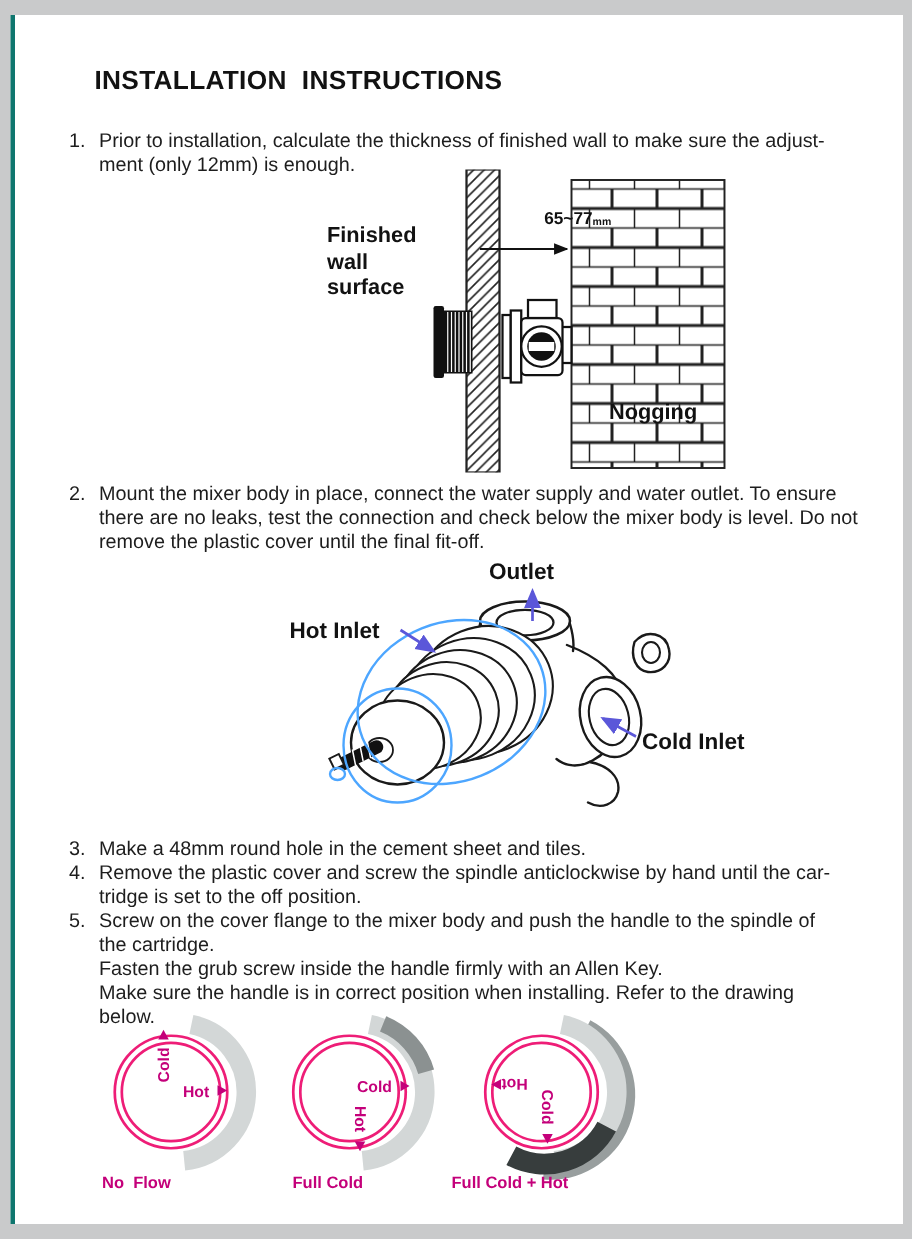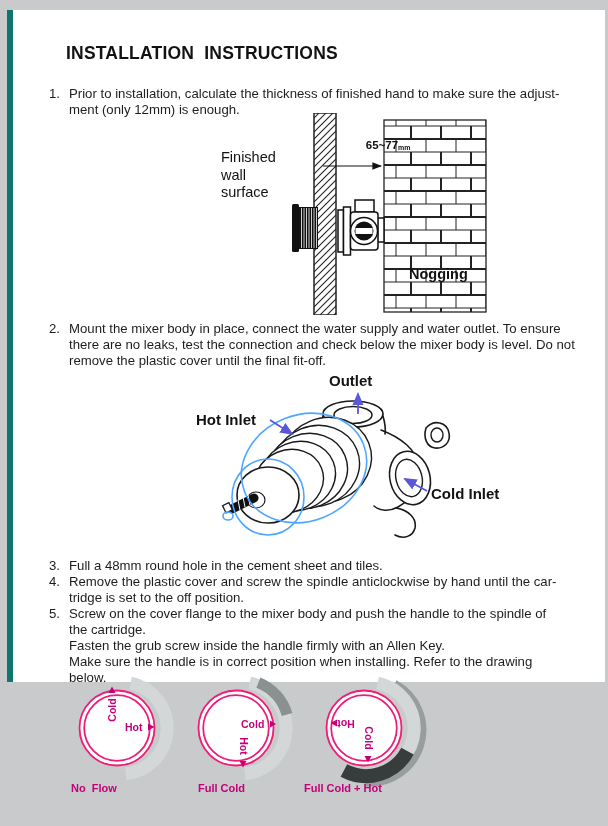--- a/index.html
+++ b/index.html
@@ -4,71 +4,71 @@
 <style>
   html,body{margin:0;padding:0;}
   body{
     width:608px;height:826px;position:relative;
     background:#c9cacb;
     font-family:"Liberation Sans",sans-serif;
     color:#1c1c1c;
     overflow:hidden;
   }
   .page{
-    position:absolute;left:7px;top:10px;width:592px;height:672px;
-    background:#ffffff;border-left:6px solid #0f766e;
+    position:absolute;left:7px;top:10px;width:592px;height:806px;
+    background:#ffffff;border-left:3px solid #0f766e;
   }
   .title{
     position:absolute;left:53px;top:33px;
     font-size:17.5px;font-weight:bold;color:#121212;
     letter-spacing:.2px;white-space:pre;
   }
   .item{display:flex;font-size:13.2px;line-height:16px;color:#1d1d1d;}
   .item .num{width:20px;flex:none;}
   .item .txt{white-space:pre-line;flex:1;}
   .pos{position:absolute;}
   #item1{left:36px;top:76px;width:545px;}
   #item2{left:36px;top:311px;width:545px;}
   #items345{left:36px;top:548px;width:548px;}
   .fww-label{
     position:absolute;left:208px;top:139px;
-    font-size:14.5px;font-weight:normal;line-height:17.5px;
+    font-size:14.5px;font-weight:bold;line-height:17.5px;
     white-space:pre-line;color:#121212;
   }
   svg text{white-space:pre;}
   .blabel{font-size:15px;font-weight:bold;fill:#121212;}
   .dial-text{font-size:10.5px;font-weight:bold;fill:#c4007a;}
   .dial-caption{font-size:11px;font-weight:bold;fill:#c4007a;}
   .blk{stroke:#1a1a1a;fill:#ffffff;}
   .blu{stroke:#4da6ff;fill:none;stroke-width:1.6;}
 </style>
 </head>
 <body>
 
 <div class="page">
 
   <div class="title">INSTALLATION  INSTRUCTIONS</div>
 
   <div class="item pos" id="item1">
     <span class="num">1.</span>
-    <div class="txt">Prior to installation, calculate the thickness of finished hand to make sure the adjust-
+    <div class="txt">Prior to installation, calculate the thickness of finished wall to make sure the adjust-
 ment (only 12mm) is enough.</div>
   </div>
 
   <div class="item pos" id="item2">
     <span class="num">2.</span>
     <div class="txt">Mount the mixer body in place, connect the water supply and water outlet. To ensure
 there are no leaks, test the connection and check below the mixer body is level. Do not
 remove the plastic cover until the final fit-off.</div>
   </div>
 
   <div class="pos" id="items345">
     <div class="item">
       <span class="num">3.</span>
-      <div class="txt">Full a 48mm round hole in the cement sheet and tiles.</div>
+      <div class="txt">Make a 48mm round hole in the cement sheet and tiles.</div>
     </div>
     <div class="item">
       <span class="num">4.</span>
       <div class="txt">Remove the plastic cover and screw the spindle anticlockwise by hand until the car-
 tridge is set to the off position.</div>
     </div>
     <div class="item">
       <span class="num">5.</span>
       <div class="txt">Screw on the cover flange to the mixer body and push the handle to the spindle of
 the cartridge.

